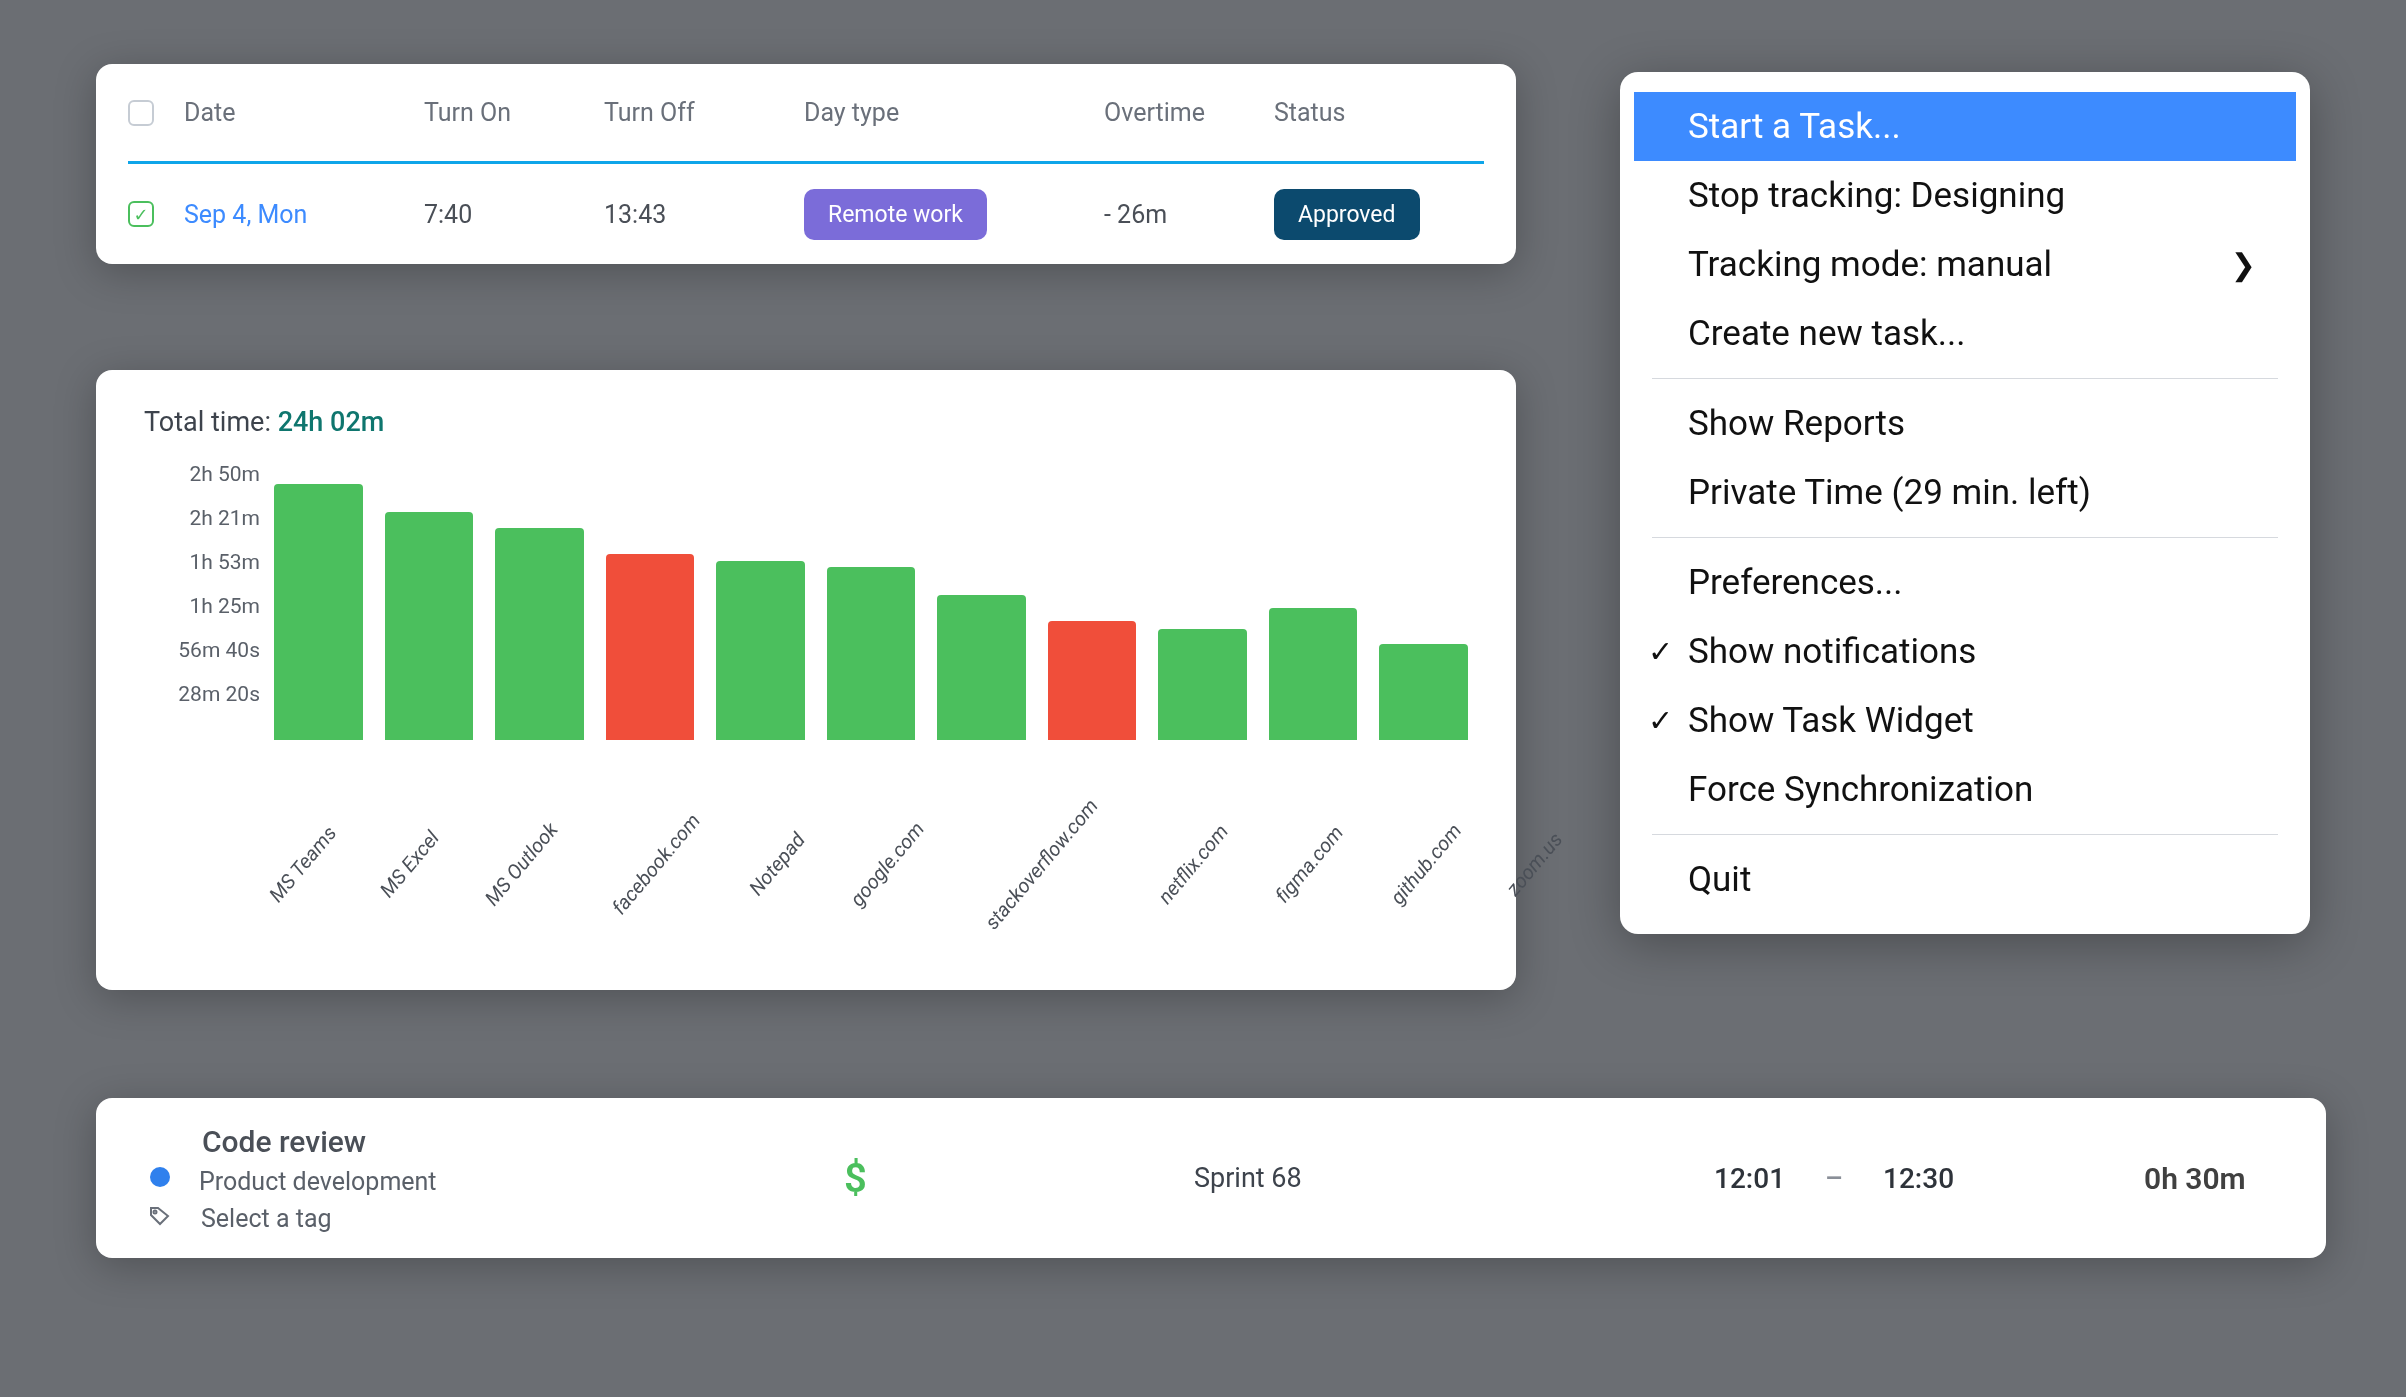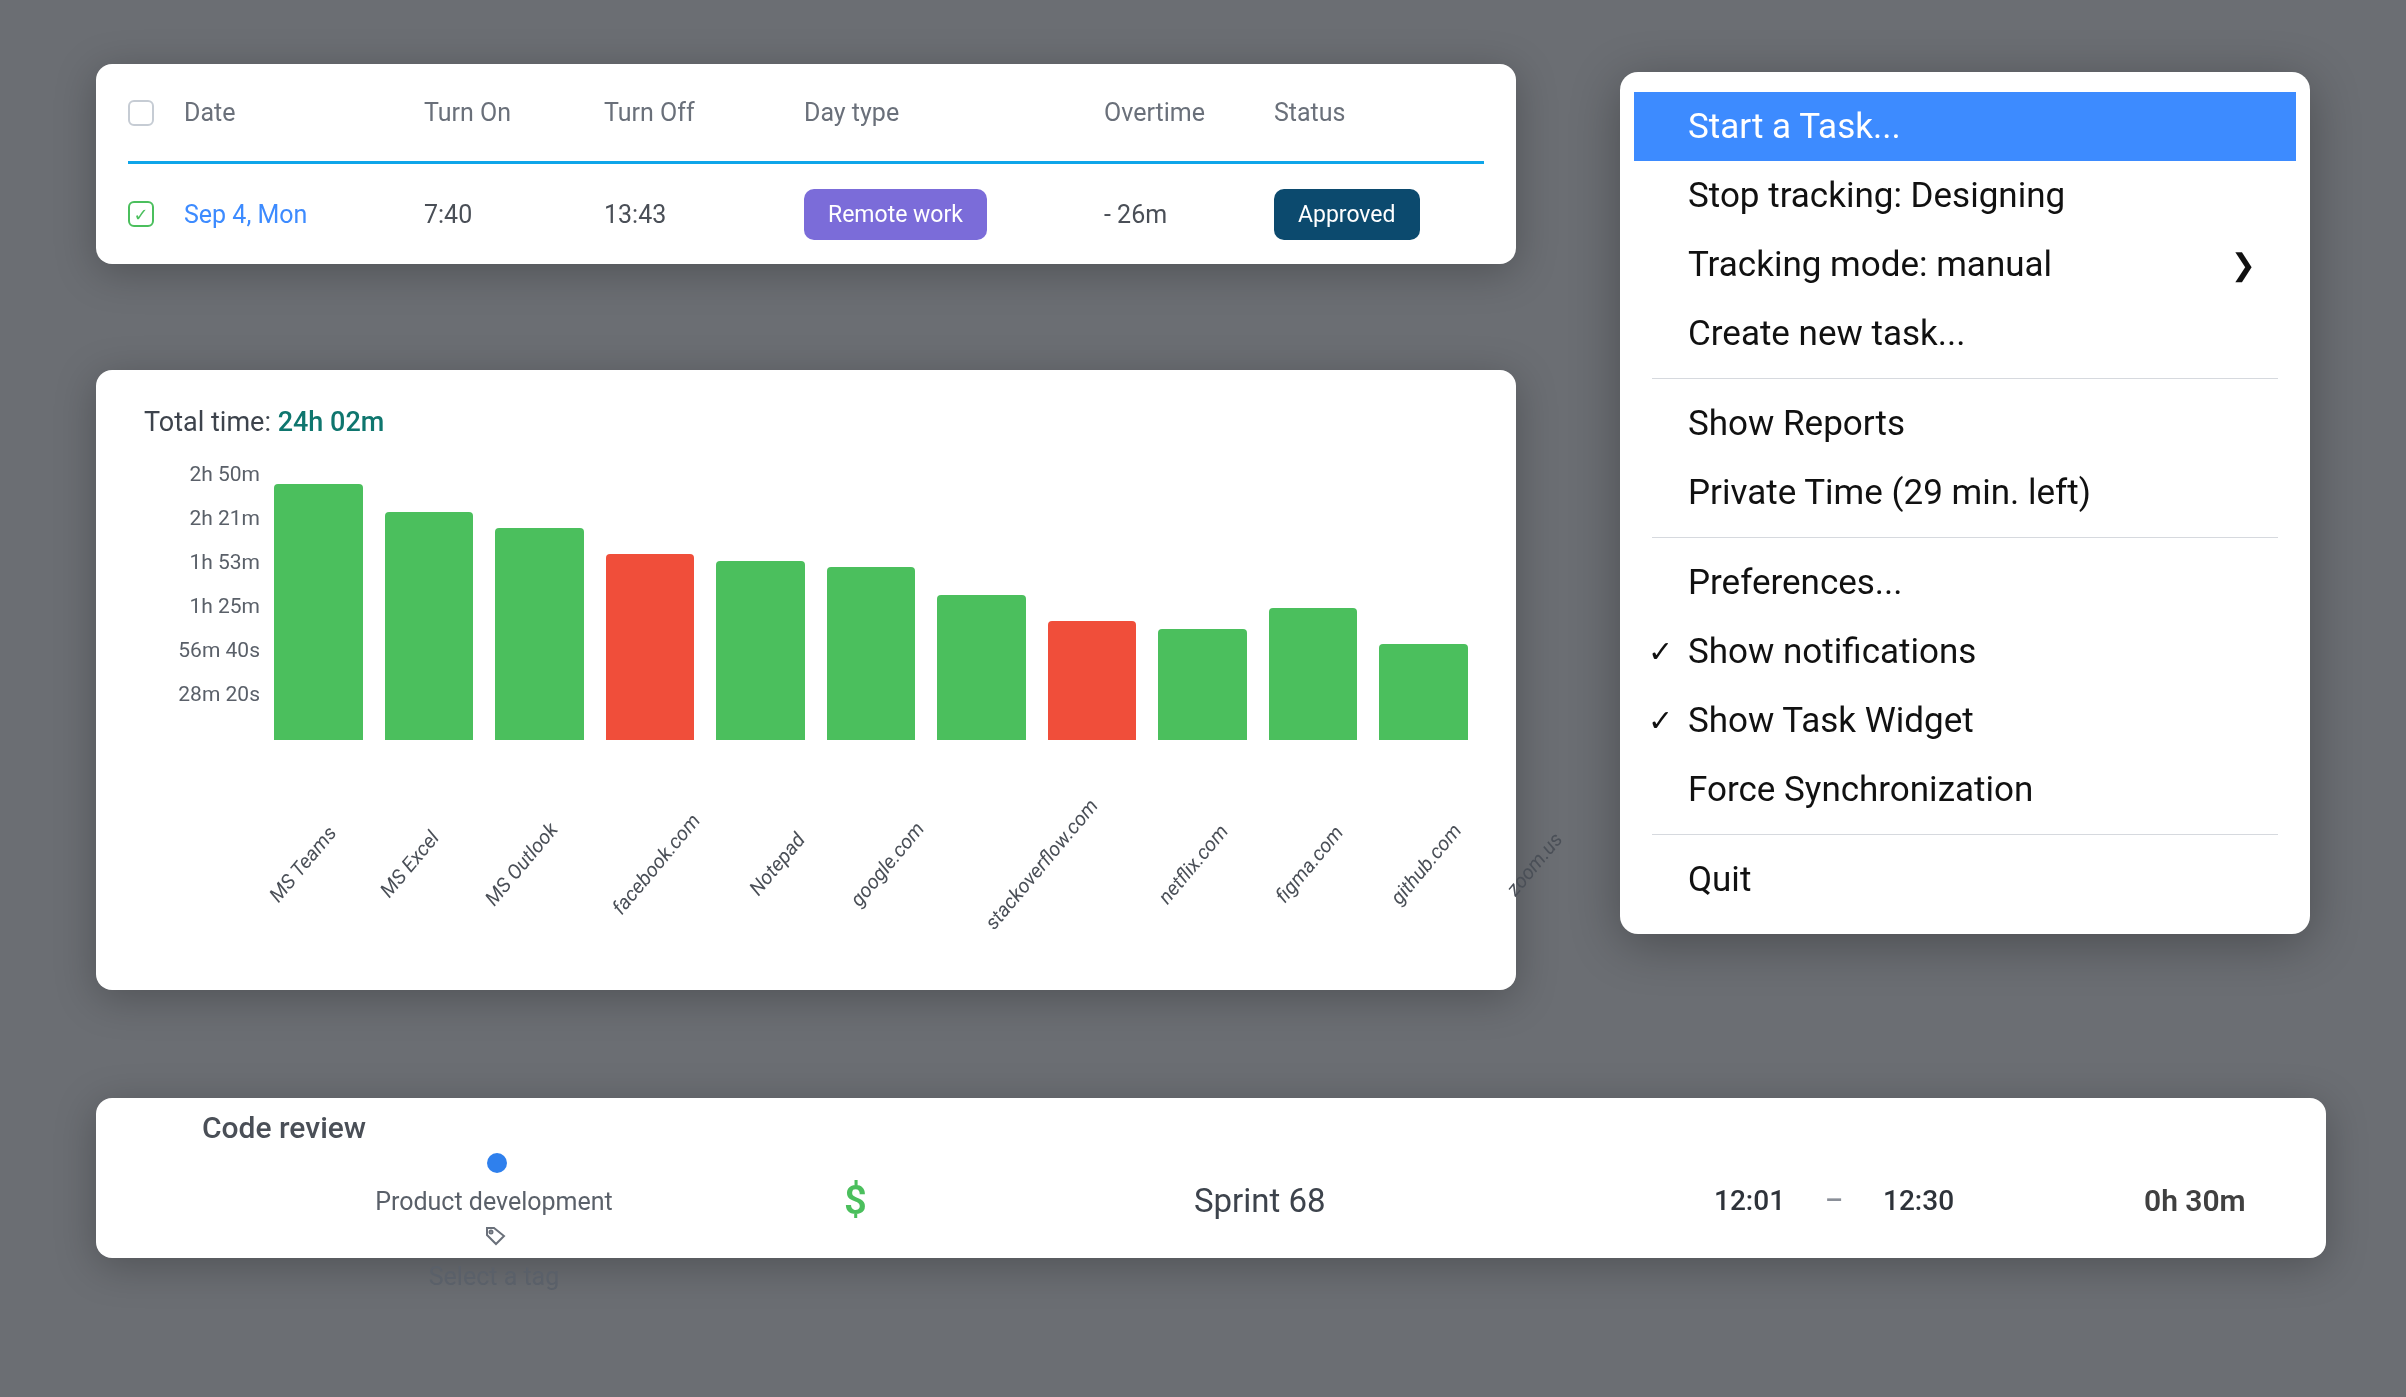--- a/index.html
+++ b/index.html
@@ -108,25 +108,25 @@
     position:absolute; left:96px; top:1098px; width:2230px; height:160px;
     background:#fff; border-radius:16px;
     box-shadow: 0 8px 40px rgba(0,0,0,0.25);
     display:grid;
     grid-template-columns: 700px 350px 520px 430px 210px;
     align-items:center;
     padding: 12px 48px;
   }
   .task-left { display:flex; flex-direction:column; gap:8px; }
   .task-title { font-size:30px; color:#4a4f57; font-weight:500; margin-left:58px; }
-  .task-row { display:flex; align-items:center; gap:14px; font-size:25px; color:#5a6069;flex-direction:column; }
+  .task-row { display:flex; gap:29px; font-size:25px; color:#5a6069; }
   .dot-blue { width:20px; height:20px; border-radius:999px; background:#2f80ed; margin-left:6px; }
   .tag-icon { width:24px; height:24px; margin-left:4px; }
   .dollar { font-size:40px; color:#4bbf5d; font-weight:600; }
-  .sprint { font-size:33px; color:#3d434c; }
+  .sprint { font-size:27px; color:#3d434c; }
   .times { display:flex; align-items:center; gap:40px; font-size:28px; color:#2e333a; font-weight:500; }
   .times .dash { color:#8a8f98; }
   .dur { font-size:30px; font-weight:600; color:#404040; }
 </style>
 </head>
 <body>
 
 <div id="table-card" class="card">
   <div class="thead">
     <div class="chk"></div>

